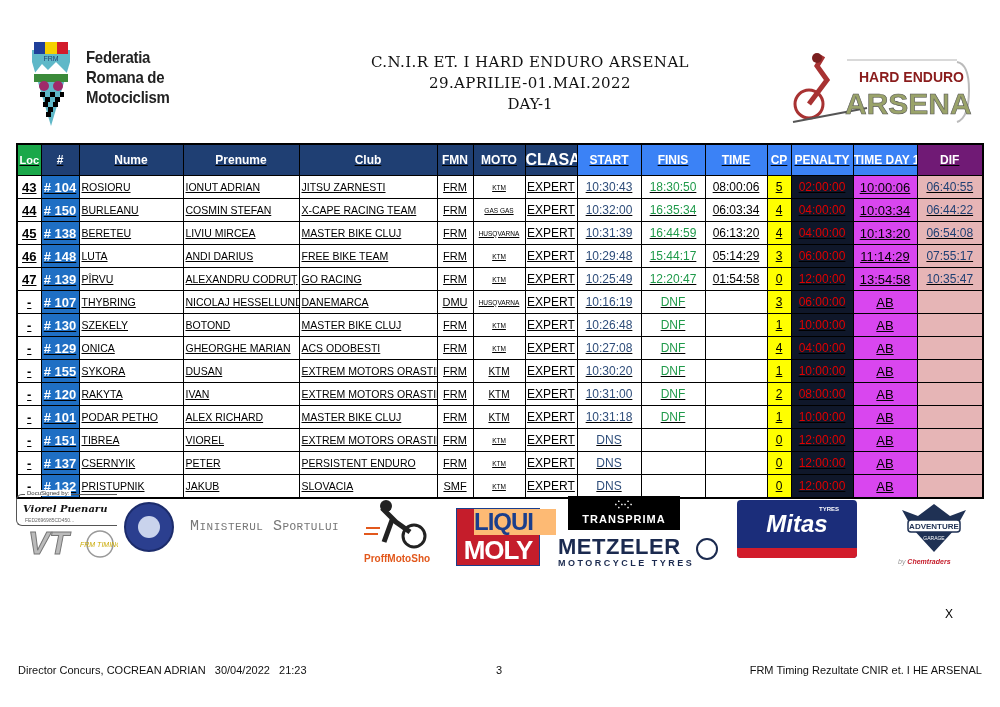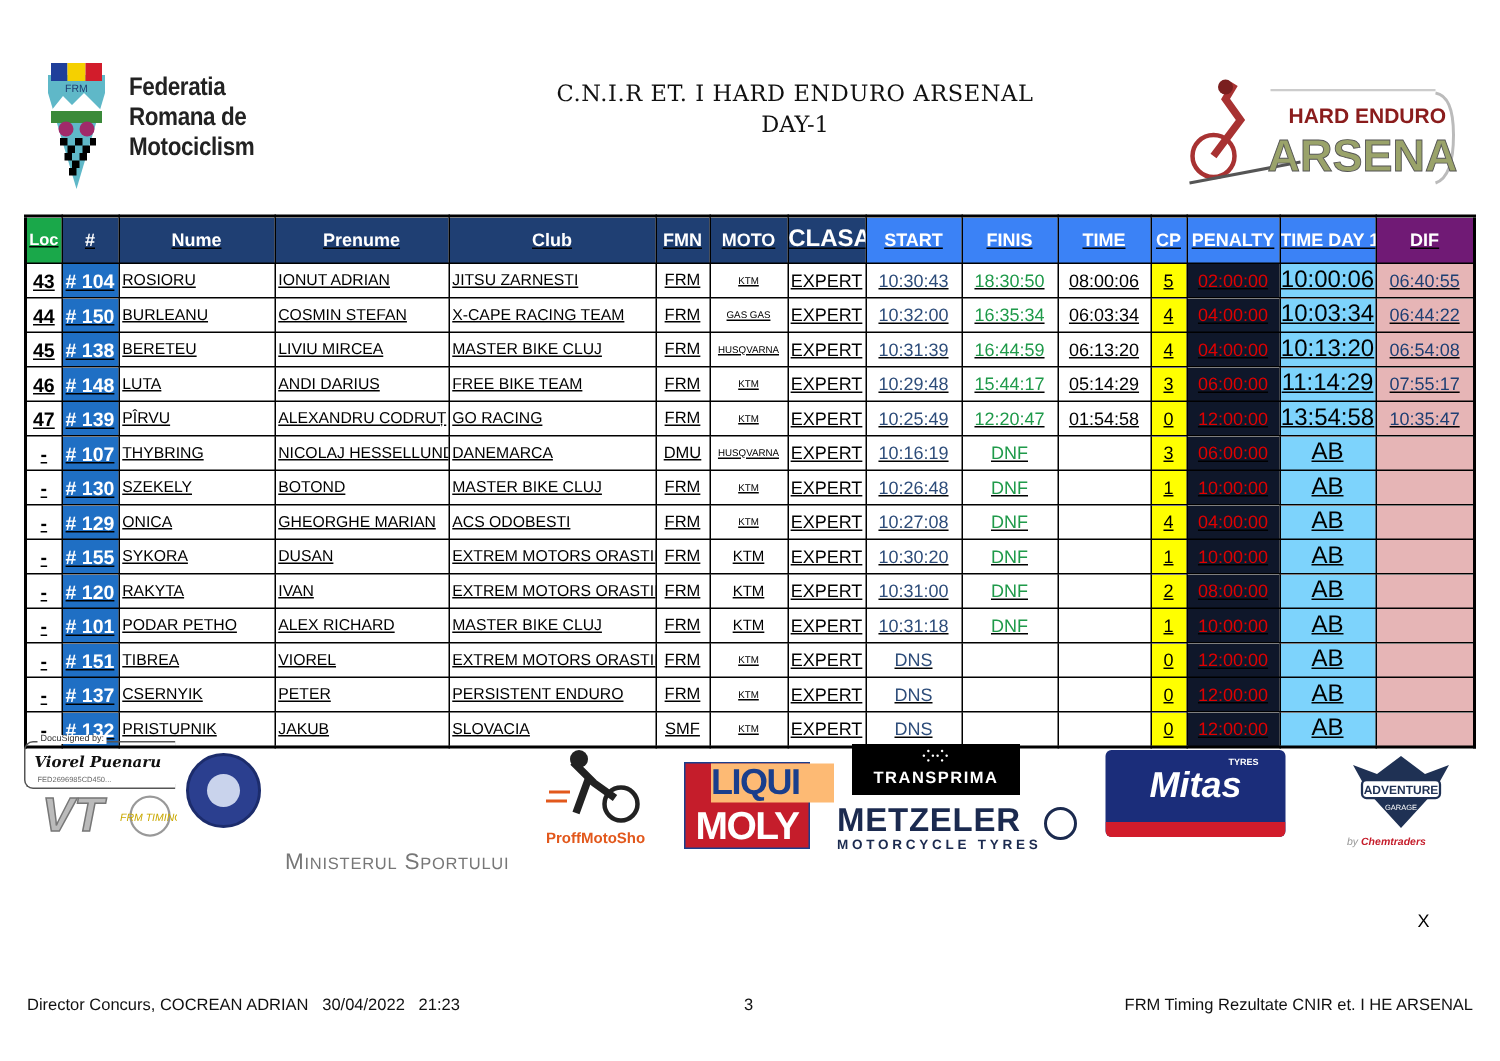--- a/index.html
+++ b/index.html
@@ -29,36 +29,36 @@
   .results td.num { background:#1f6fc4; color:#fff; font-weight:bold; font-size:13px; }
   .results td.left { text-align:left; padding-left:2px; font-size:10.5px; }
   .results td.moto { font-size:6.5px; }
   .results td.moto.big { font-size:10px; }
   .results td.clasa { font-size:12px; }
   .results td.start { color:#2e4d7a; font-size:12px; }
   .results td.finis { color:#1f9a4a; font-size:12px; }
   .results td.time { font-size:12px; }
   .results td.cp { background:#ffff00; font-size:12px; }
   .results td.pen { background:#0f172a; color:#e00000; font-size:12px; }
-  .results td.td1 { background:#7dd3fc; font-size:16px; }
+  .results td.td1 { background:#d946ef; font-size:13px; }
   .results td.dif { background:#e6b5b6; color:#1f3f73; font-size:12px;margin-left:27px; }
   .results thead tr { border-top:2px solid #000; }
   .results { border:2px solid #000; }
 
   
   .sponsors { position:absolute; left:0; top:492px; width:1000px; height:80px; }
   .sp { position:absolute; }
   .docusign { left:16px; top:2px; width:100px; height:30px; border:1px solid #555; border-right:none; border-radius:6px 0 0 6px; font-size:6px; color:#333; }
   .docusign .ds-h { position:absolute; top:-5px; left:8px; background:#fff; padding:0 2px; font-size:6px; }
   .docusign .ds-name { position:absolute; top:8px; left:6px; font-family:"DejaVu Serif", serif; font-style:italic; font-weight:bold; font-size:10px; color:#111; }
   .docusign .ds-id { position:absolute; top:22px; left:8px; font-size:5px; color:#666; }
   .vt-logo { left:28px; top:34px; width:90px; height:34px; }
   .gov-seal { left:124px; top:10px; width:46px; height:46px; border-radius:50%; background:#2b3f8f; border:2px solid #1c2c6c; }
   .gov-seal .inner { position:absolute; left:12px; top:12px; width:22px; height:22px; border-radius:50%; background:#c9d3ec; }
-  .ministerul { left:190px; top:26px; font-family:Liberation Sans, sans-serif; font-size:15px; color:#777; letter-spacing:0.5px; font-variant:small-caps;margin-top:48px; }
+  .ministerul { left:190px; top:26px; font-family:Liberation Mono, monospace; font-size:15px; color:#777; letter-spacing:0.5px; font-variant:small-caps; }
   .proff { left:362px; top:6px; width:68px; height:70px; }
   .liqui { left:456px; top:16px; width:82px; height:56px; background:#c51d2b; border:1px solid #1a3e8c; }
   .liqui .lq-top { position:absolute; left:17px; top:0; width:82px; height:26px; background:#fdba74; color:#1a3e8c; font-weight:bold; font-size:24px; line-height:26px; text-align:left; letter-spacing:-1px; }
   .liqui .lq-bot { position:absolute; left:0; top:26px; width:82px; height:30px; color:#fff; font-weight:bold; font-size:26px; line-height:30px; text-align:center; letter-spacing:-1px; }
   .transprima { left:568px; top:4px; width:112px; height:34px; background:#000; color:#fff; font-size:11px; font-weight:bold; letter-spacing:1px; text-align:center; }
   .transprima .tp-dots { font-size:10px; line-height:14px; padding-top:2px; }
   .transprima .tp-name { line-height:14px; }
   .metzeler { left:558px; top:44px; width:160px; height:32px; color:#1b2a4f; }
   .metzeler .mz1 { font-weight:bold; font-size:22px; line-height:22px; letter-spacing:0.5px; }
   .metzeler .mz2 { font-weight:bold; font-size:9px; letter-spacing:2.5px; line-height:10px; }
@@ -107,20 +107,21 @@
   </div>
   <div class="frm-text">
     <div>Federatia</div>
     <div>Romana de</div>
     <div>Motociclism</div>
   </div>
 </div>
 
 <div class="title-block">
   <div class="t1">C.N.I.R ET. I HARD ENDURO ARSENAL</div>
+  <div class="t2">29.APRILIE-01.MAI.2022</div>
   <div class="t3">DAY-1</div>
 </div>
 
 <div class="arsenal-logo">
   <svg viewBox="0 0 185 76" width="185" height="76">
     <path d="M170 10 Q182 12 182 38 Q182 66 170 70" fill="none" stroke="#bbb" stroke-width="2"></path>
     <path d="M60 8 L170 8" stroke="#ccc" stroke-width="1.5"></path>
     <circle cx="22" cy="52" r="14" fill="none" stroke="#a83232" stroke-width="3"></circle>
     <path d="M22 52 L40 28 L30 14 L36 4" stroke="#a83232" stroke-width="5" fill="none"></path>
     <circle cx="30" cy="6" r="5" fill="#7a1f1f"></circle>

